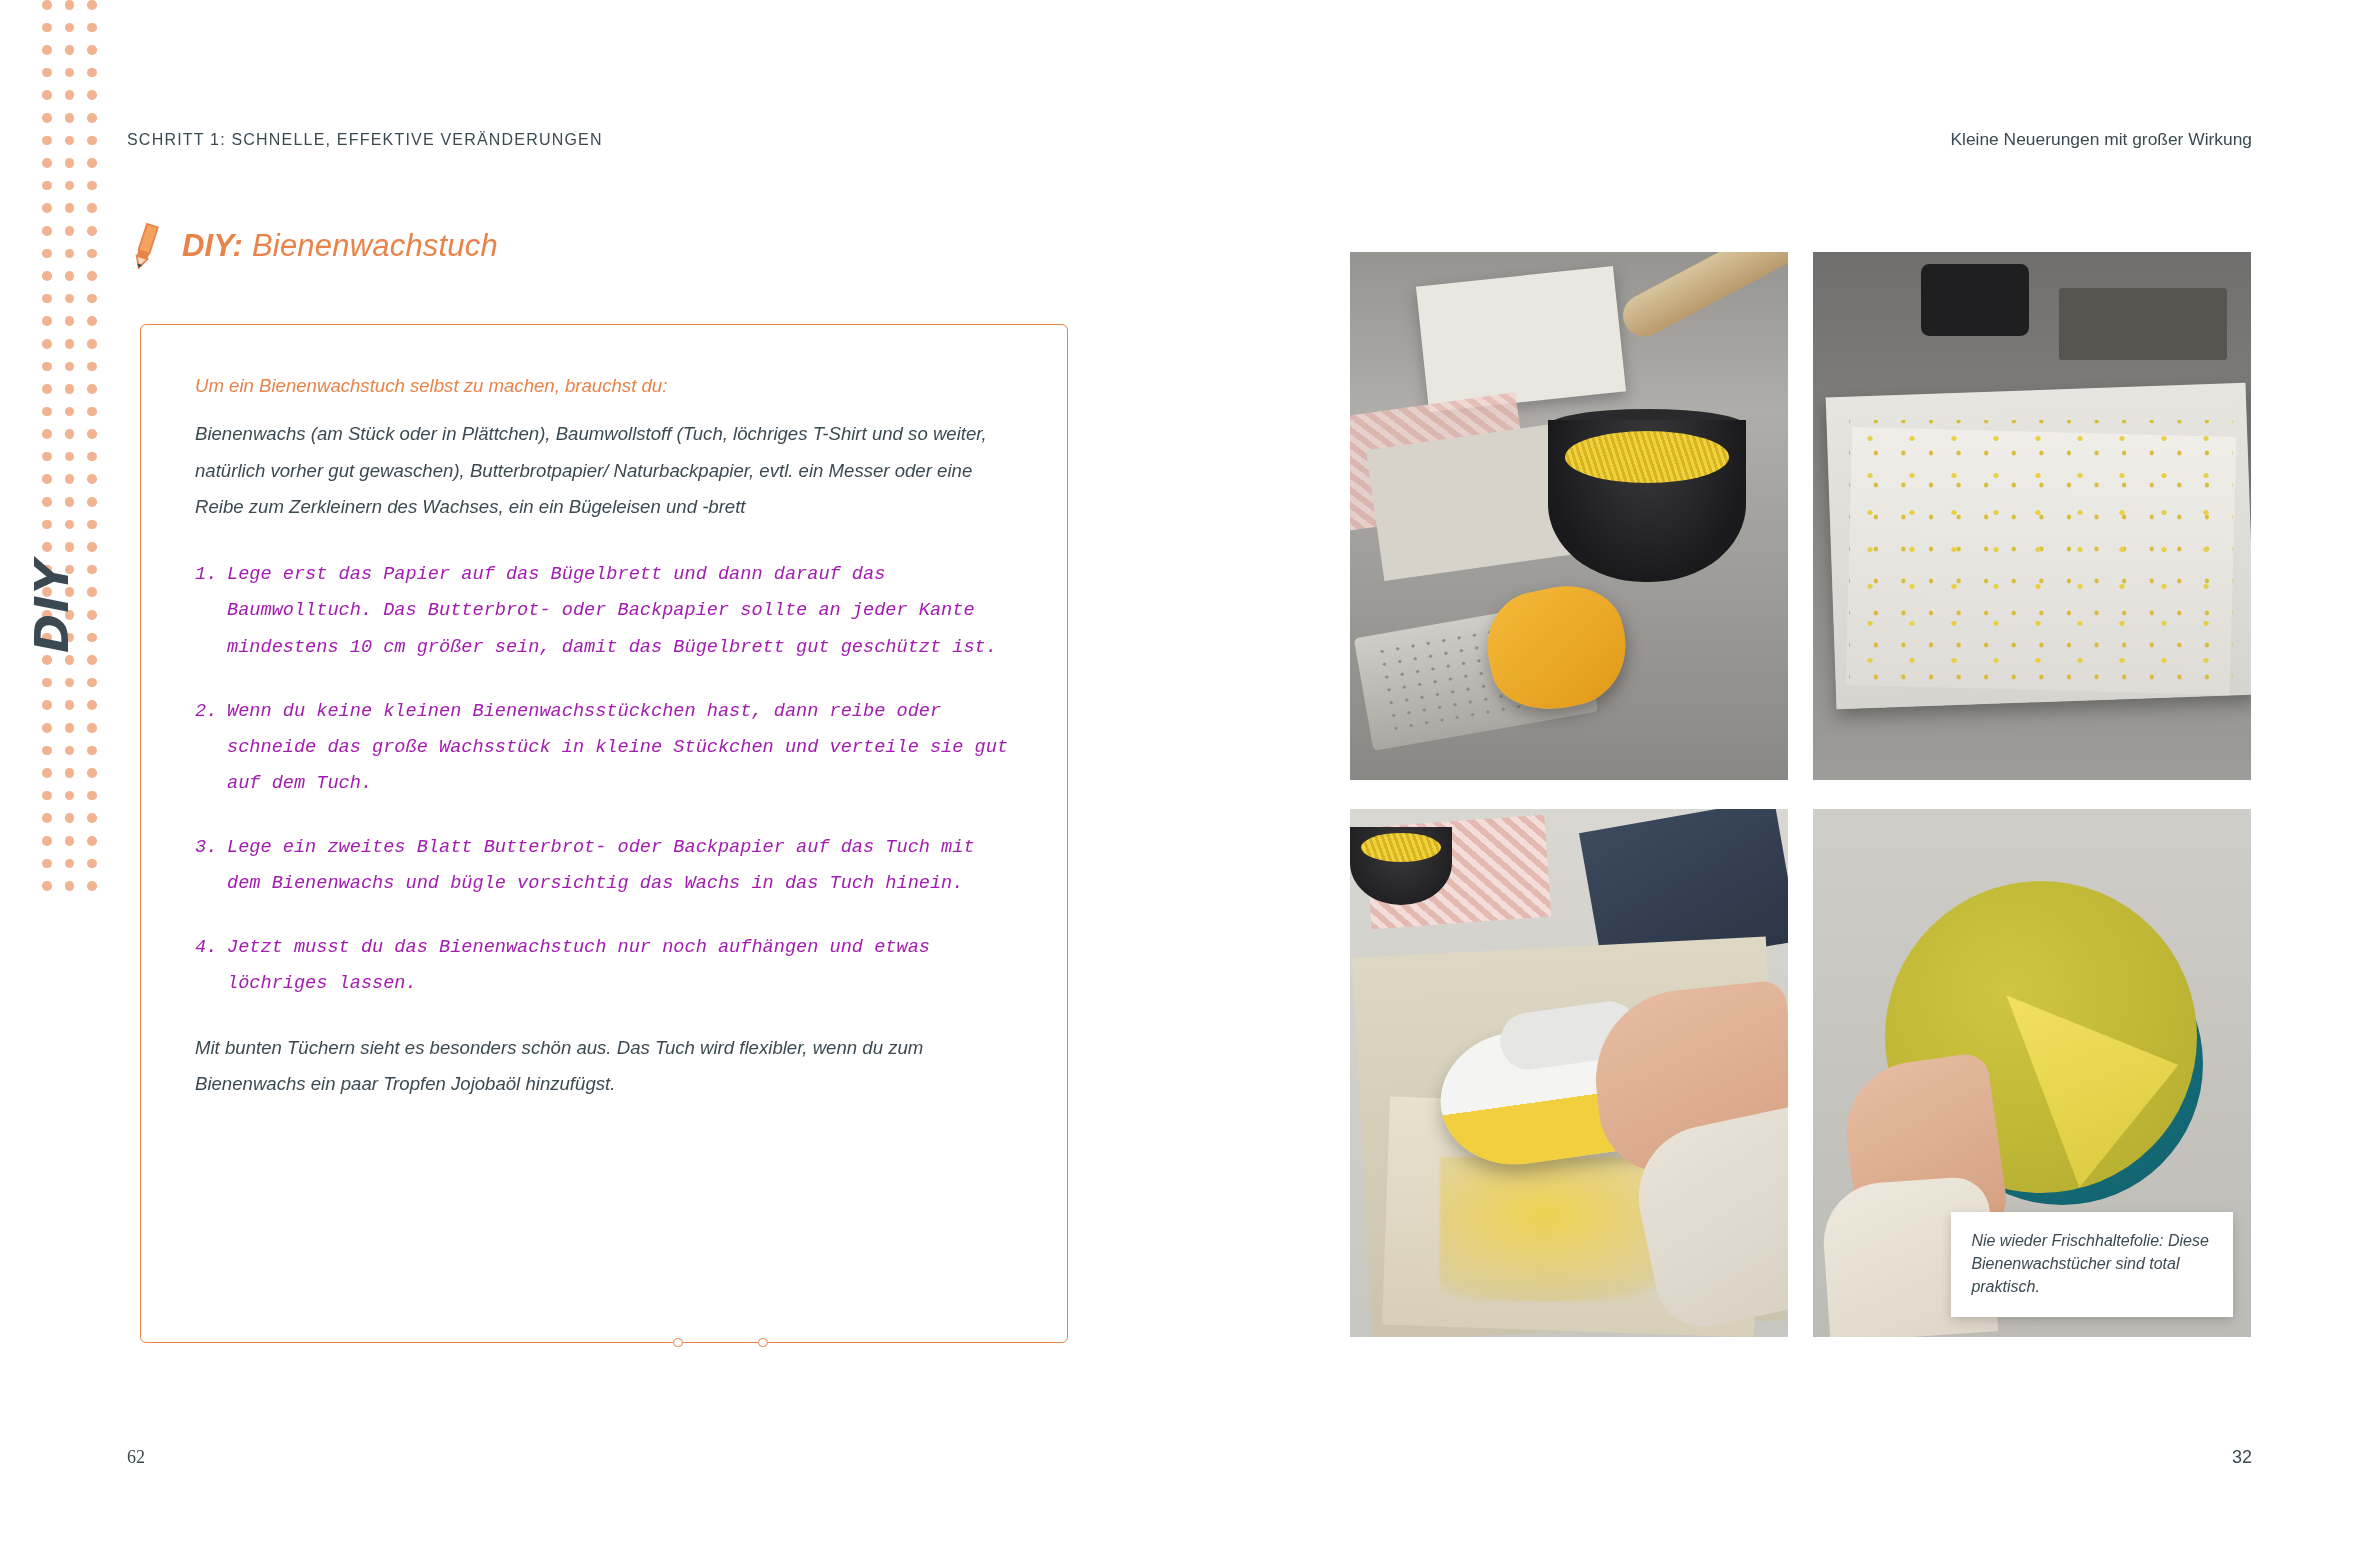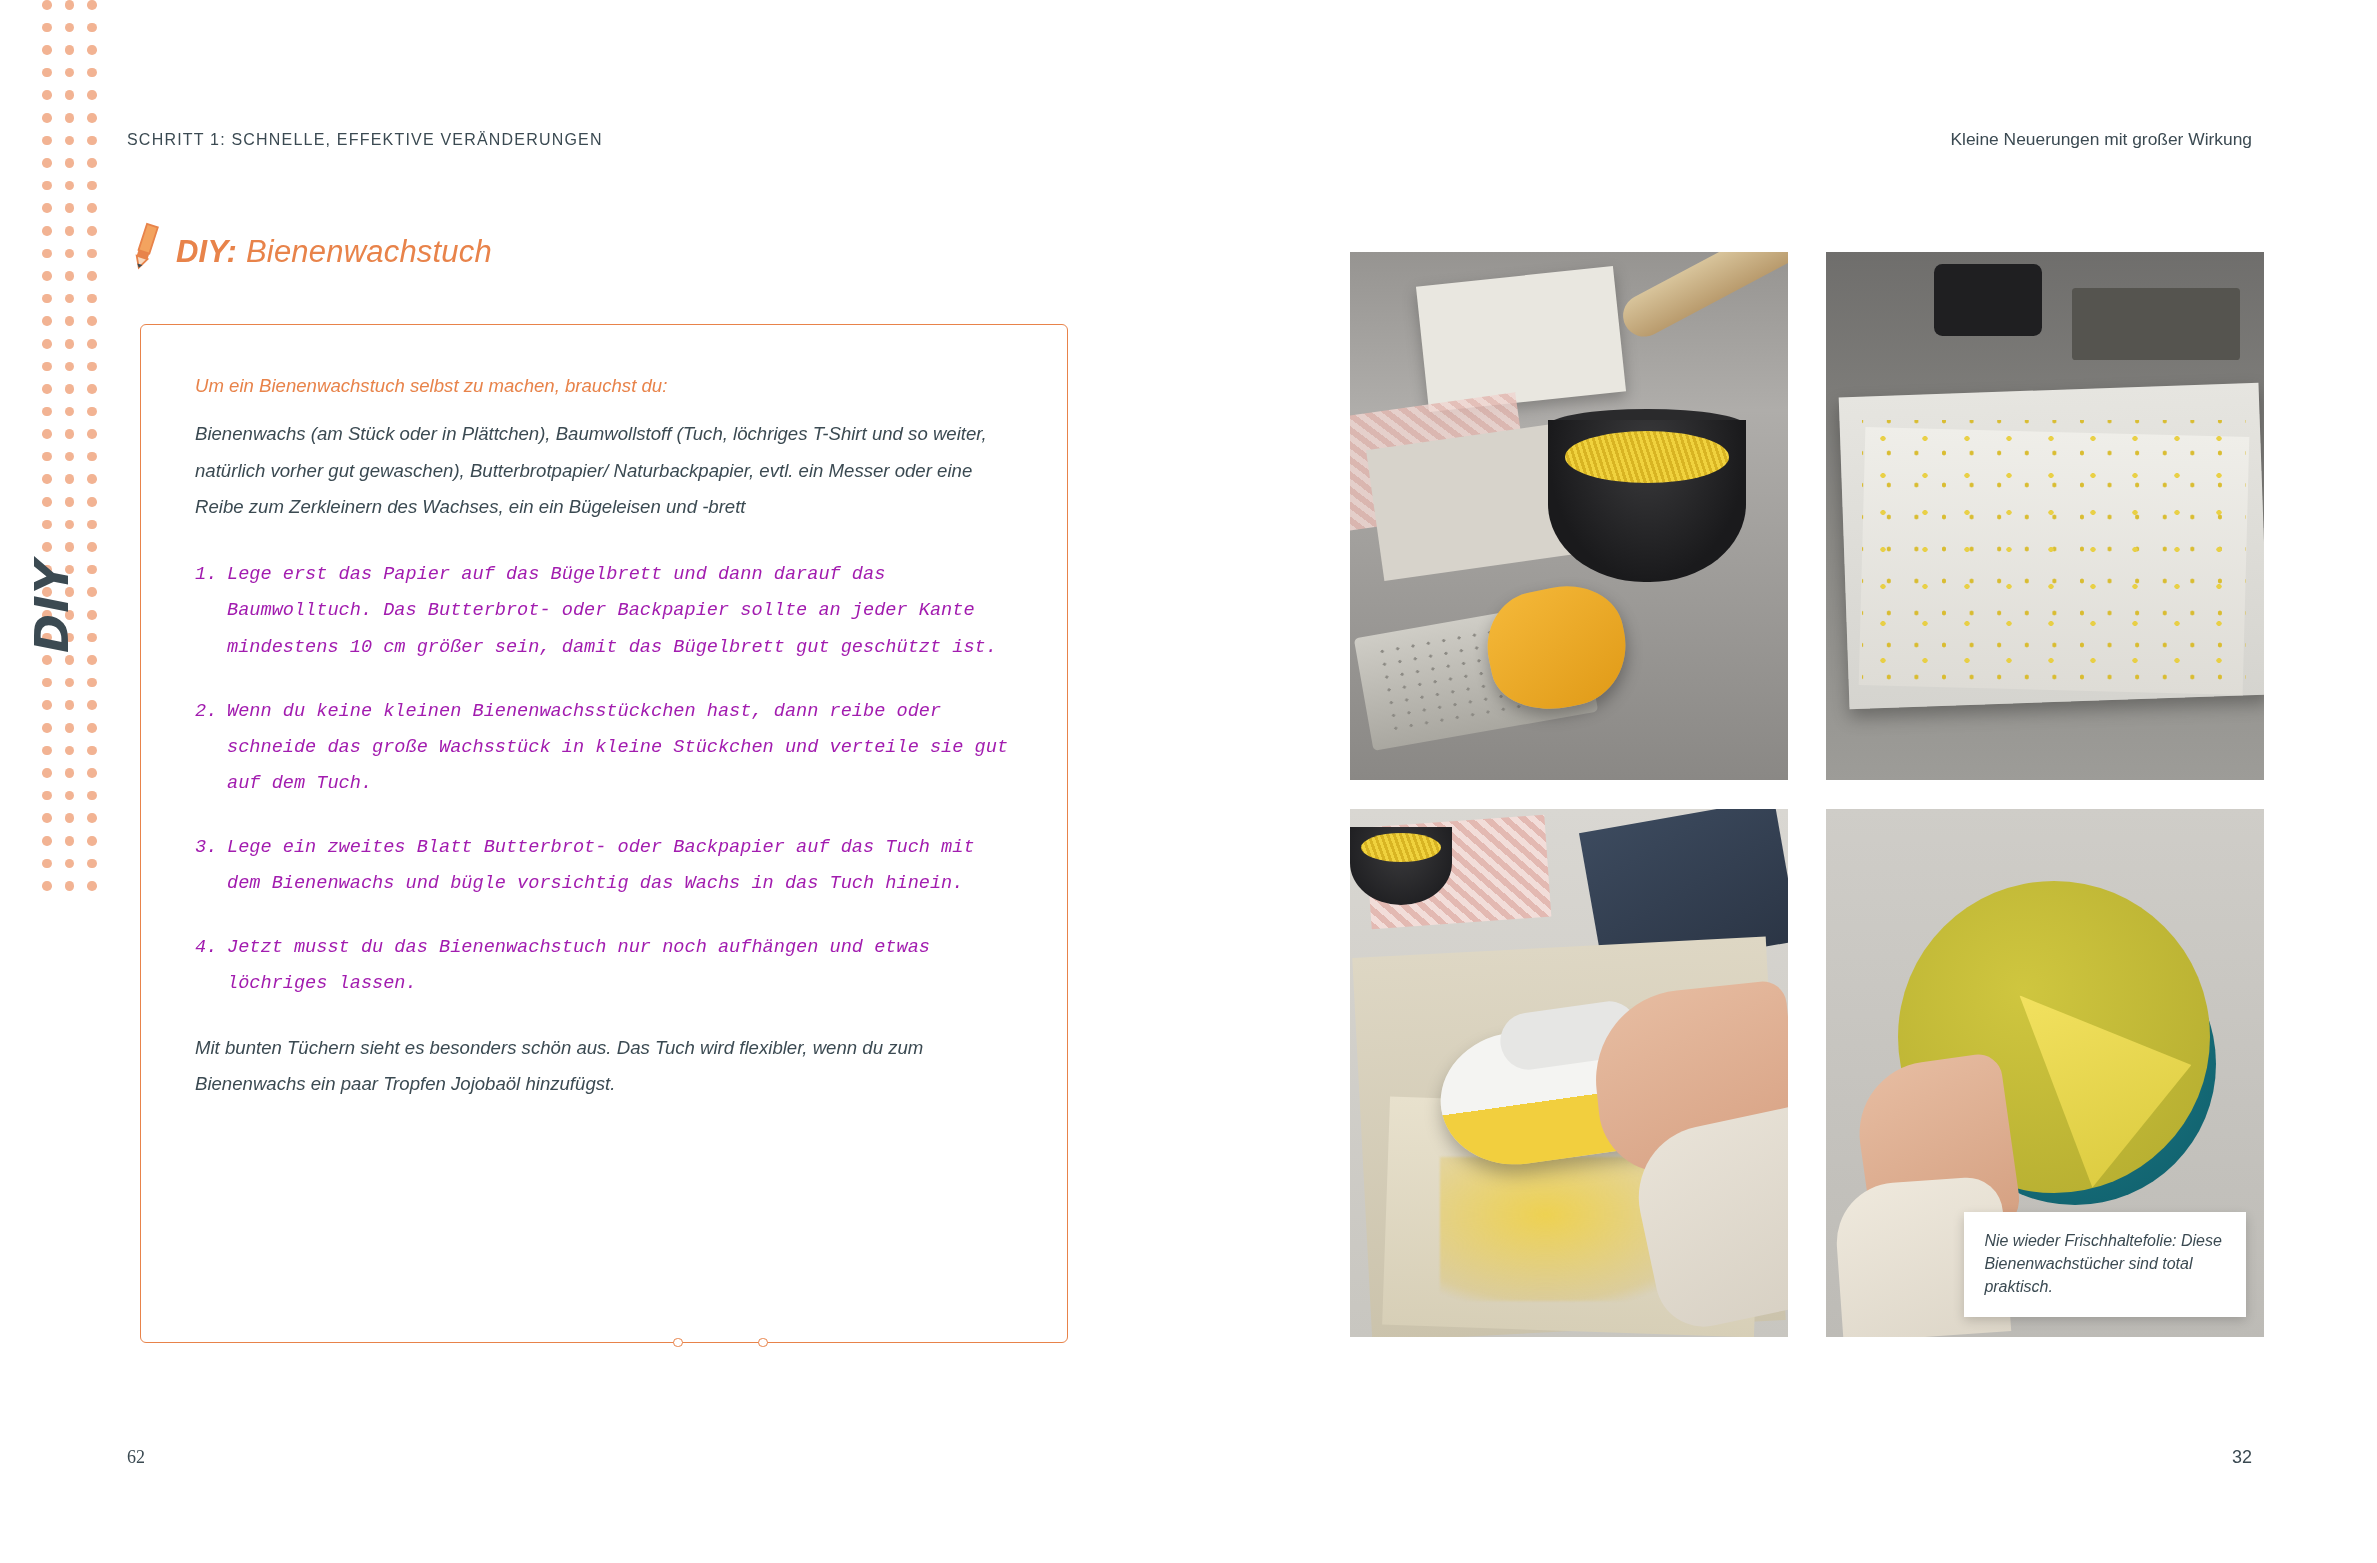--- a/index.html
+++ b/index.html
@@ -67,22 +67,22 @@
     font-weight: 400;
     text-align: center;
   }
 
   
   .title-row {
     position: absolute;
     left: 127px;
     top: 222px;
     display: flex;
-    align-items: flex-end;
-    gap: 12px;
+    align-items: center;
+    gap: 18px;
   }
   .pencil-icon { width: 37px; height: 48px; position: relative; }
   .title-text {
     font-size: 31px;
     color: #e8834a;
     font-style: italic;
     letter-spacing: 0.2px;
   }
   .title-text b { font-weight: 700; font-style: italic; }
   .title-text span.light { font-weight: 400; font-style: italic; }
@@ -147,21 +147,21 @@
   
   .photo-grid {
     position: absolute;
     left: 1350px;
     top: 252px;
     width: 974px;
     height: 1103px;
     display: grid;
     grid-template-columns: 438px 438px;
     grid-template-rows: 528px 528px;
-    gap: 29px 38px;
+    gap: 29px 25px;
   }
   .photo {
     position: relative;
     overflow: hidden;
     background: #cfcfcf;
   }
 
   
   .p1 { background: linear-gradient(160deg,#b9b6b1 0%,#a9a6a2 45%,#8f8d8a 100%); }
   .p1 .counter {

